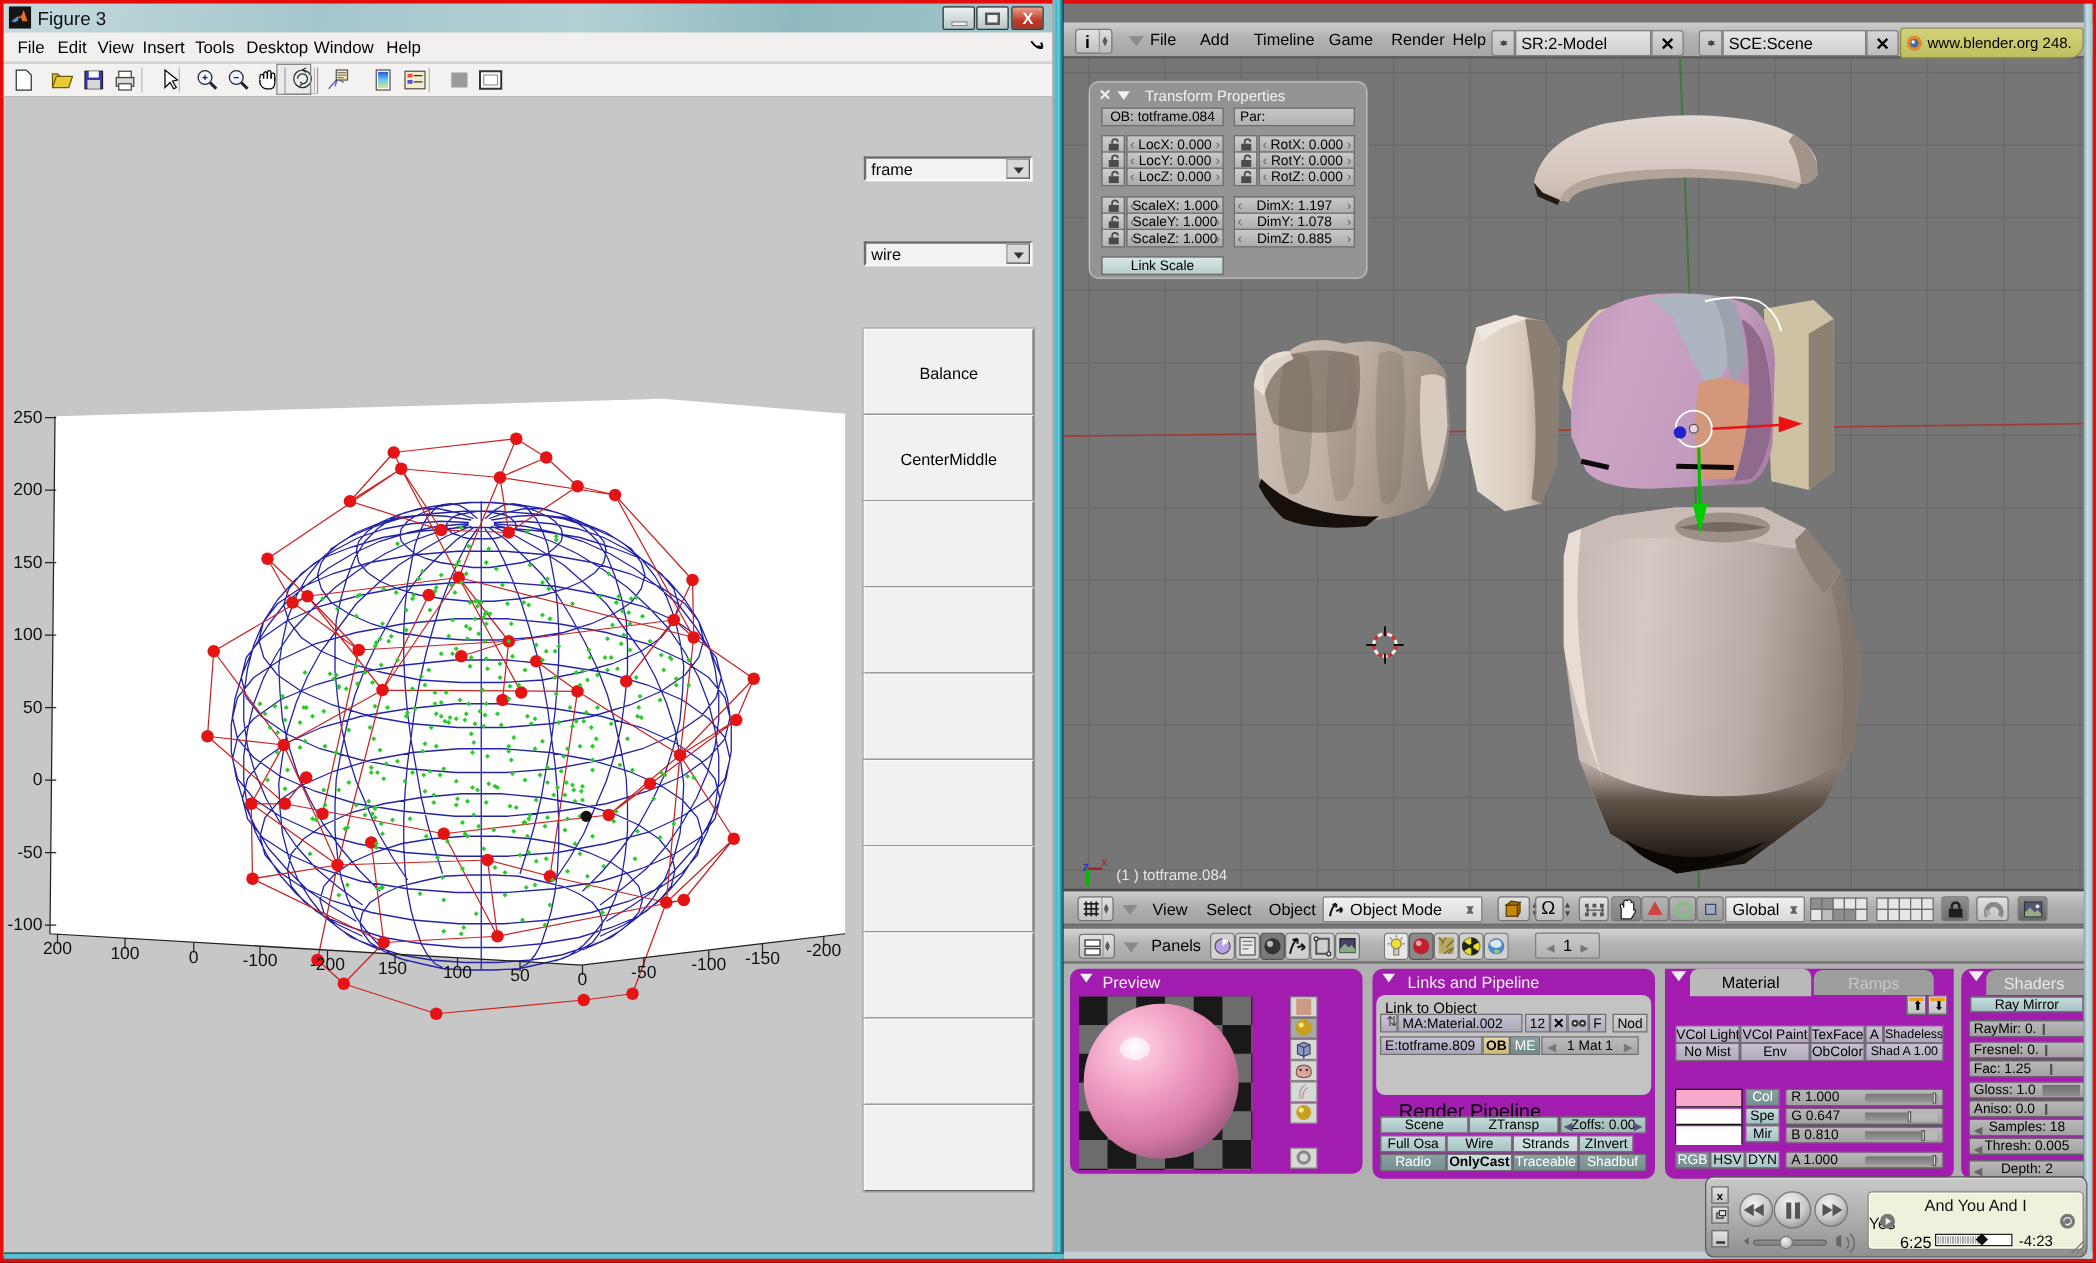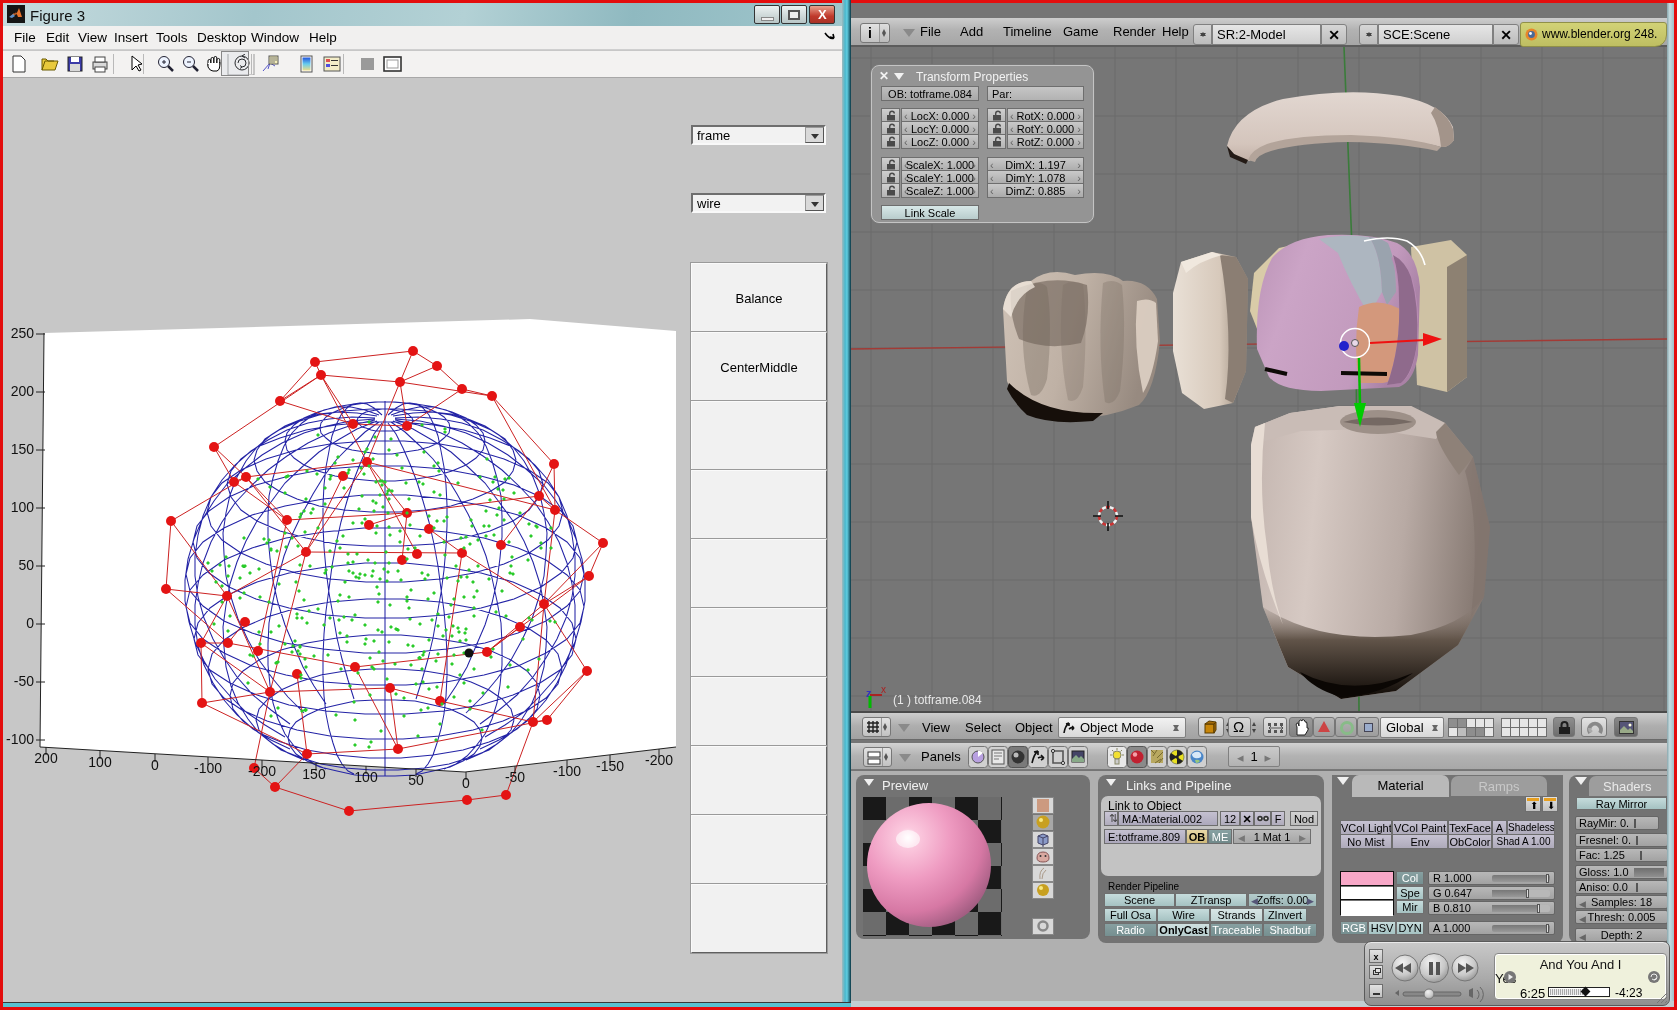--- a/index.html
+++ b/index.html
@@ -30,21 +30,21 @@
 .bfield{position:absolute;top:4px;height:20px;background:linear-gradient(180deg,#d6d6d6,#bcbcbc);border:1px solid #808080;border-radius:2px;font-size:13px}
 
 #vp{position:absolute;left:0;top:44px;width:816px;height:664px;background:#767676;overflow:hidden}
 
 #vhead{position:absolute;left:0;top:708px;width:816px;height:29px;z-index:3;background:linear-gradient(180deg,#cdcdcd,#aeaeae 50%,#a2a2a2);border-top:2px solid #4a4a4a;border-bottom:1px solid #6a6a6a;font-size:13px;color:#000}
 #phead{position:absolute;left:0;top:740px;width:816px;height:27px;z-index:3;background:linear-gradient(180deg,#d2d2d2,#b2b2b2 50%,#a8a8a8);border-bottom:1px solid #787878;font-size:13px;color:#000}
 #bbot{position:absolute;left:0;top:768px;width:816px;height:230px;background:#b0b0b0;overflow:hidden}
 #bframe{position:absolute;left:816px;top:0;width:7px;height:1004px;background:linear-gradient(90deg,#8aa7ad,#c7dde2 40%,#9fc0c8)}
 .hbtn{position:absolute;border:1px solid #777;border-radius:3px;background:linear-gradient(180deg,#e2e2e2,#c2c2c2)}
 
-.bpanel{position:absolute;background:#737373;border-radius:8px}
+.bpanel{position:absolute;background:#a21caf;border-radius:8px}
 .tri{display:inline-block;width:0;height:0;border:5px solid transparent;border-top:7px solid #f0f0f0;margin:4px 6px 0 8px;vertical-align:top}
 .tbtn{position:absolute;height:14px;background:linear-gradient(180deg,#c6dcdc,#a5c2c2);border:1px solid #707070;font-size:11px;color:#000;text-align:center;line-height:13px;white-space:nowrap;overflow:hidden}
 .tbtn.on{background:linear-gradient(180deg,#87a0a1,#758f90);color:#fff}
 .lfield{position:absolute;height:15px;background:linear-gradient(180deg,#c4c0d0,#aca8bc);border:1px solid #6e6e6e;font-size:11px;color:#000;line-height:14px;white-space:nowrap;overflow:hidden}
 .gbtn{position:absolute;height:15px;background:linear-gradient(180deg,#c9c9c9,#ababab);border:1px solid #6e6e6e;font-size:11px;color:#000;text-align:center;line-height:14px;white-space:nowrap;overflow:hidden}
 .slider{position:absolute;height:14px;background:linear-gradient(180deg,#b8b8b8,#a2a2a2);border:1px solid #666;border-radius:2px;font-size:11px;color:#000;line-height:13px;white-space:nowrap;overflow:hidden}
 </style></head><body>
 <div id="screen">
 <div id="mw">
  <div id="mtitle">
@@ -763,21 +763,21 @@
               <circle cx="9" cy="4.5" r="2.8" fill="#333"></circle>
               <circle cx="3" cy="4.5" r="1" fill="#eee"></circle>
               <circle cx="9" cy="4.5" r="1" fill="#eee"></circle>
             </svg></div>
    <div class="gbtn" style="left:173px;top:36px;width:14px;background:linear-gradient(180deg,#cac6d6,#b0acbc)">F</div>
    <div class="gbtn" style="left:192px;top:36px;width:28px;background:linear-gradient(180deg,#d2d2d2,#bcbcbc)">Nod</div>
    <div class="lfield" style="left:6px;top:54px;width:82px;padding-left:3px">E:totframe.809</div>
    <div class="gbtn" style="left:88px;top:54px;width:22px;background:linear-gradient(180deg,#e8d8a8,#d0ba7a);font-weight:bold">OB</div>
    <div class="gbtn" style="left:110px;top:54px;width:24px;background:linear-gradient(180deg,#88a2a3,#70898a);color:#fff">ME</div>
    <div class="gbtn" style="left:135px;top:54px;width:78px;background:linear-gradient(180deg,#bcbcbc,#a6a6a6)"><span style="position:absolute;left:4px;top:1px;color:#777;font-size:9px">◀</span>1 Mat 1<span style="position:absolute;right:4px;top:1px;color:#777;font-size:9px">▶</span></div>
-   <span style="position:absolute;left:10px;top:106px;font-size:10px;color:#000">Render Pipeline</span>
+   <span style="position:absolute;left:21px;top:106px;font-size:16px;color:#000">Render Pipeline</span>
    <div class="tbtn" style="left:6px;top:118px;width:71px">Scene</div>
    <div class="tbtn" style="left:77px;top:118px;width:72px">ZTransp</div>
    <div class="tbtn" style="left:150px;top:118px;width:69px;background:linear-gradient(180deg,#b4cccc,#9cb6b6)"><span style="position:absolute;left:2px;top:1px;color:#557;font-size:9px">◀</span>Zoffs: 0.00<span style="position:absolute;right:2px;top:1px;color:#557;font-size:9px">▶</span></div>
    <div class="tbtn" style="left:6px;top:133px;width:53px">Full Osa</div>
    <div class="tbtn" style="left:59px;top:133px;width:53px">Wire</div>
    <div class="tbtn" style="left:112px;top:133px;width:53px;background:linear-gradient(180deg,#d8e6e6,#c2d6d6)">Strands</div>
    <div class="tbtn" style="left:165px;top:133px;width:44px">ZInvert</div>
    <div class="tbtn on" style="left:6px;top:148px;width:53px">Radio</div>
    <div class="tbtn" style="left:59px;top:148px;width:53px;font-weight:bold;background:linear-gradient(180deg,#cfe0e0,#b8cece)">OnlyCast</div>
    <div class="tbtn on" style="left:112px;top:148px;width:53px">Traceable</div>
@@ -819,21 +819,21 @@
    <div class="tbtn on" style="left:8px;top:146px;width:28px">RGB</div>
    <div class="tbtn" style="left:36px;top:146px;width:28px">HSV</div>
    <div class="tbtn" style="left:64px;top:146px;width:28px">DYN</div>
    <div class="slider" style="left:96px;top:146px;width:127px"><span style="margin-left:4px">A 1.000</span><div style="position:absolute;right:4px;top:3px;width:58px;height:7px;background:linear-gradient(180deg,#777,#999);border-radius:2px"></div><div style="position:absolute;right:5px;top:2px;width:3px;height:9px;background:#ddd;border:1px solid #555"></div></div>
   </div>
 
   <div class="bpanel" style="left:718px;top:4px;width:105px;height:168px;border-radius:8px 0 0 8px">
    <div style="position:absolute;left:6px;top:2px;width:0;height:0;border:6px solid transparent;border-top:8px solid #f0f0f0"></div>
    <div style="position:absolute;left:20px;top:1px;width:85px;height:20px;background:#9d9d9d;border-radius:7px 7px 0 0;font-size:13px;color:#e8e8e8;padding:3px 0 0 14px">Shaders</div>
    <div class="tbtn" style="left:7px;top:22px;width:91px;height:13px">Ray Mirror</div>
-   <div class="slider" style="left:6px;top:41px;width:84px"><span style="margin-left:3px">RayMir: 0.</span><div style="position:absolute;left:58px;top:2px;width:2px;height:9px;background:#ddd;border:1px solid #555"></div></div>
+   <div class="slider" style="left:6px;top:41px;width:97px"><span style="margin-left:3px">RayMir: 0.</span><div style="position:absolute;left:58px;top:2px;width:2px;height:9px;background:#ddd;border:1px solid #555"></div></div>
    <div class="slider" style="left:6px;top:58px;width:93px"><span style="margin-left:3px">Fresnel: 0.</span><div style="position:absolute;left:60px;top:2px;width:2px;height:9px;background:#ddd;border:1px solid #555"></div></div>
    <div class="slider" style="left:6px;top:73px;width:93px"><span style="margin-left:3px">Fac: 1.25</span><div style="position:absolute;left:64px;top:2px;width:2px;height:9px;background:#ddd;border:1px solid #555"></div></div>
    <div class="slider" style="left:6px;top:90px;width:93px"><span style="margin-left:3px">Gloss: 1.0</span><div style="position:absolute;left:58px;top:2px;right:3px;height:9px;background:linear-gradient(180deg,#6e6e6e,#909090)"></div></div>
    <div class="slider" style="left:6px;top:105px;width:93px"><span style="margin-left:3px">Aniso: 0.0</span><div style="position:absolute;left:60px;top:2px;width:2px;height:9px;background:#ddd;border:1px solid #555"></div></div>
    <div class="slider" style="left:6px;top:120px;width:93px;text-align:center"><span style="position:absolute;left:3px;top:2px;color:#666;font-size:9px">◀</span>Samples: 18</div>
    <div class="slider" style="left:6px;top:135px;width:93px;text-align:center"><span style="position:absolute;left:3px;top:2px;color:#666;font-size:9px">◀</span>Thresh: 0.005</div>
    <div class="slider" style="left:6px;top:153px;width:93px;text-align:center"><span style="position:absolute;left:3px;top:2px;color:#666;font-size:9px">◀</span>Depth: 2</div>
   </div>
  </div>
  <div id="bframe"></div>

